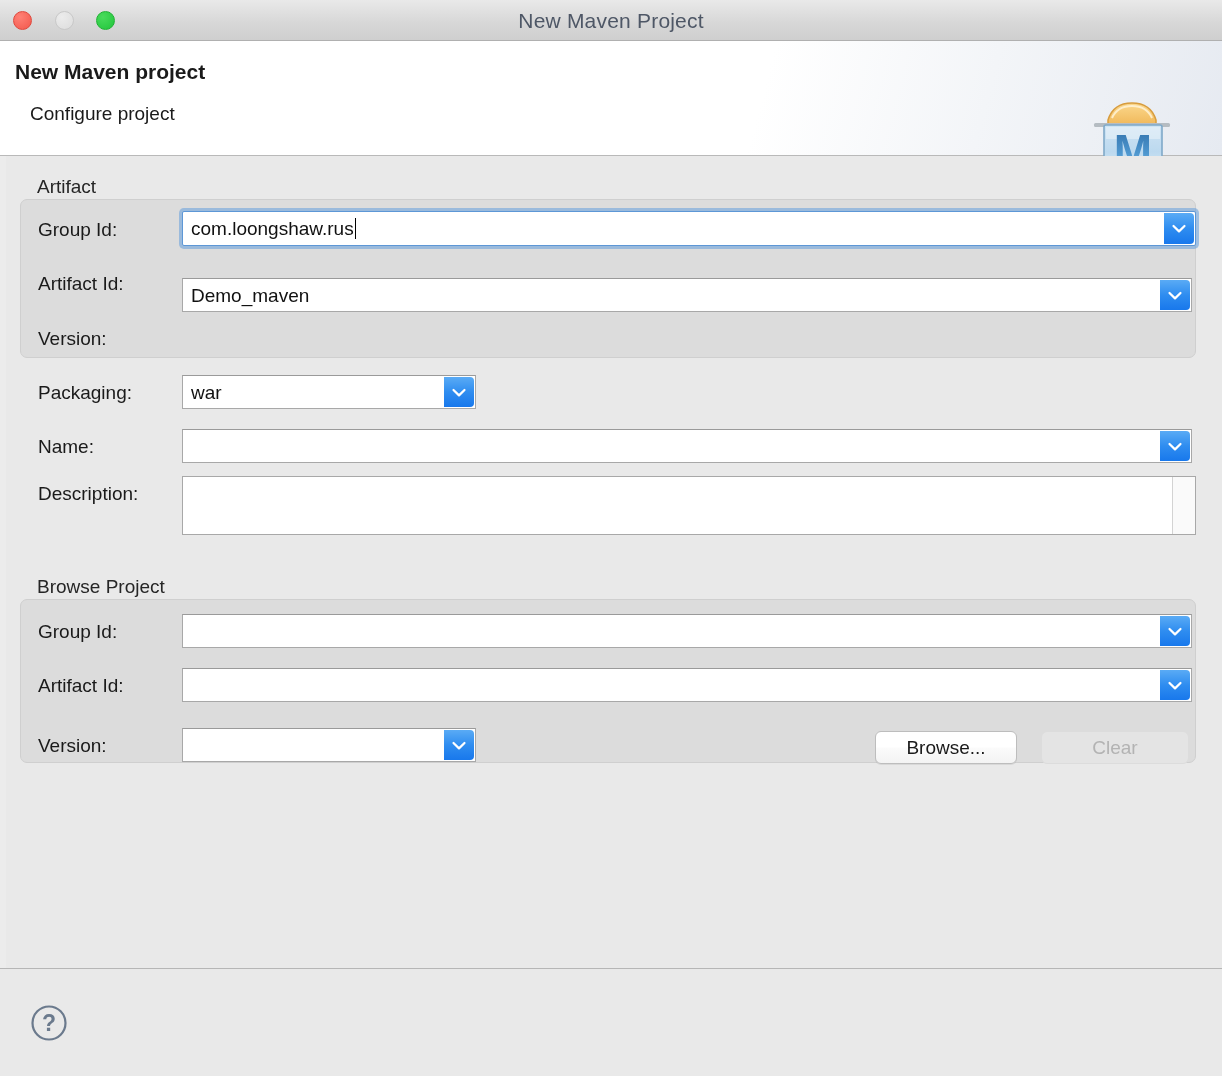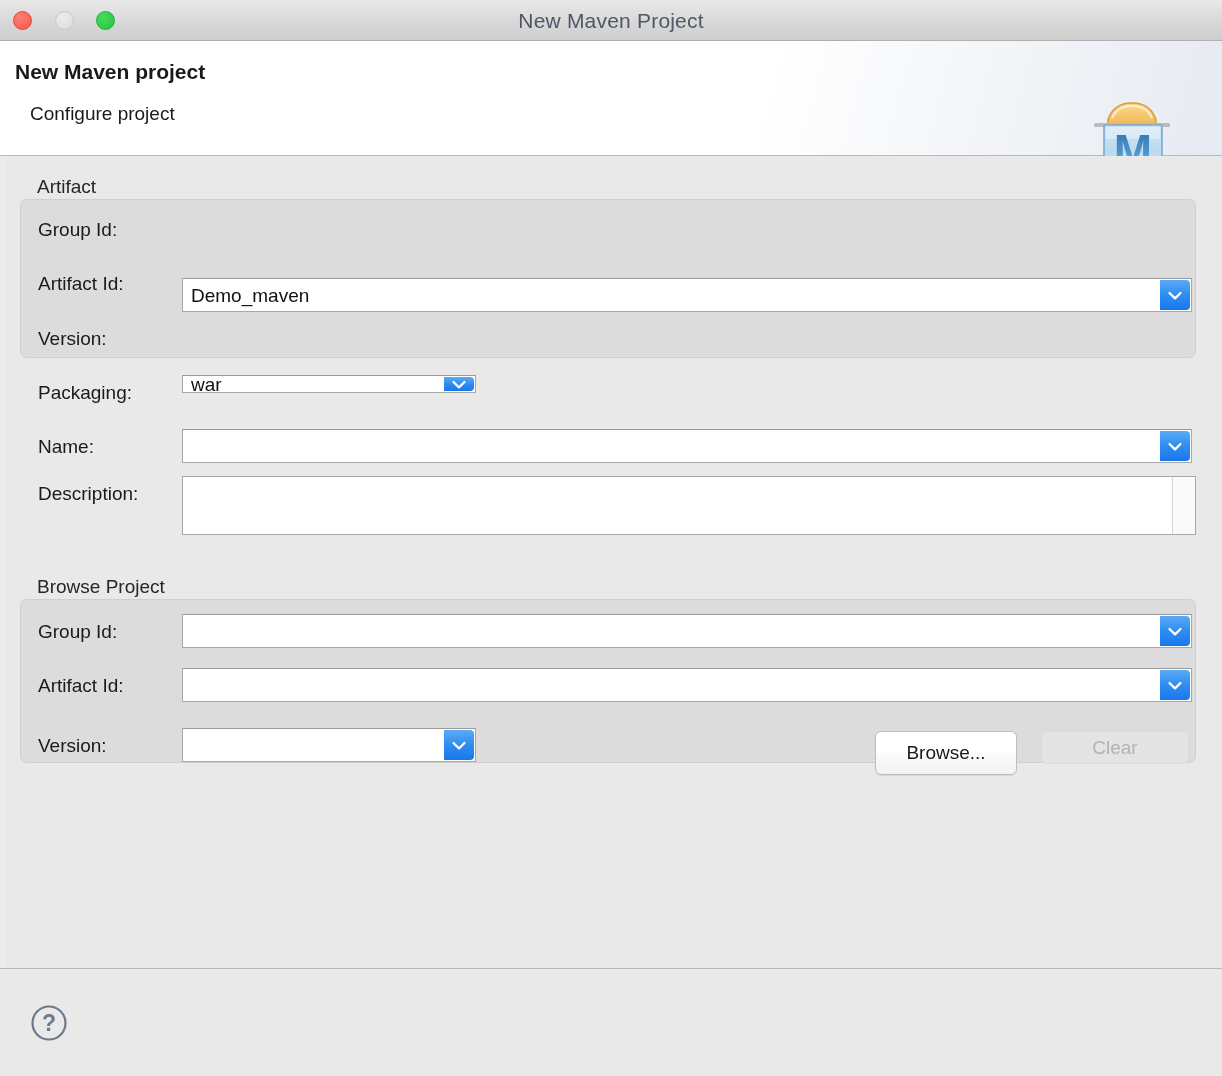--- a/index.html
+++ b/index.html
@@ -266,35 +266,44 @@
       <text x="51" y="73" text-anchor="middle" font-family="'Liberation Sans', sans-serif" font-size="46" font-weight="bold" fill="url(#mg)">M</text>
     </svg>
   </div>
 
   <div class="body-area">
 
     <div class="group-caption" style="left:31px; top:20px;">Artifact</div>
     <div class="group-box" style="left:14px; top:43px; width:1176px; height:159px;"></div>
 
     <div class="row-label" style="left:32px; top:63px;">Group Id:</div>
+    <div class="field focused" style="left:176px; top:55px; width:1014px; height:35px;">
+      <span>com.loongshaw.rus</span>
+        <span class="caret"></span>
+      <span class="combo-arrow">
+        <svg width="16" height="11" viewBox="0 0 16 11">
+            <path d="M2.5 3 L8 8.4 L13.5 3" fill="none" stroke="#ffffff" stroke-width="2.2" stroke-linecap="round" stroke-linejoin="round"></path>
+          </svg>
+      </span>
+    </div>
 
     <div class="row-label" style="left:32px; top:117px;">Artifact Id:</div>
     <div class="field" style="left:176px; top:110px; width:1010px; height:34px;margin-top:12px;">
       <span>Demo_maven</span>
       <span class="combo-arrow">
         <svg width="16" height="11" viewBox="0 0 16 11">
             <path d="M2.5 3 L8 8.4 L13.5 3" fill="none" stroke="#ffffff" stroke-width="2.2" stroke-linecap="round" stroke-linejoin="round"></path>
           </svg>
       </span>
     </div>
 
     <div class="row-label" style="left:32px; top:172px;">Version:</div>
 
     <div class="row-label" style="left:32px; top:226px;text-align:center;">Packaging:</div>
-    <div class="field" style="left:176px; top:219px; width:294px; height:18px;">
+    <div class="field" style="left:176px; top:219px; width:294px; height:34px;">
       <span>war</span>
       <span class="combo-arrow">
         <svg width="16" height="11" viewBox="0 0 16 11">
             <path d="M2.5 3 L8 8.4 L13.5 3" fill="none" stroke="#ffffff" stroke-width="2.2" stroke-linecap="round" stroke-linejoin="round"></path>
           </svg>
       </span>
     </div>
 
     <div class="row-label" style="left:32px; top:280px;">Name:</div>
     <div class="field" style="left:176px; top:273px; width:1010px; height:34px;">
@@ -337,21 +346,21 @@
     <div class="row-label" style="left:32px; top:579px;">Version:</div>
     <div class="field" style="left:176px; top:572px; width:294px; height:34px;">
       <span></span>
       <span class="combo-arrow">
         <svg width="16" height="11" viewBox="0 0 16 11">
             <path d="M2.5 3 L8 8.4 L13.5 3" fill="none" stroke="#ffffff" stroke-width="2.2" stroke-linecap="round" stroke-linejoin="round"></path>
           </svg>
       </span>
     </div>
 
-    <div class="btn" style="left:869px; top:575px; width:142px; height:44px;">Browse...</div>
+    <div class="btn" style="left:869px; top:575px; width:142px; height:33px;">Browse...</div>
     <div class="btn disabled" style="left:1035px; top:575px; width:148px; height:33px;">Clear</div>
 
     <div class="advanced-row">
       <span class="twisty"></span>
       <span class="advanced-label">Advanced</span>
     </div>
   </div>
 
   <div class="footer">
     <svg class="help-icon" viewBox="0 0 38 38">

